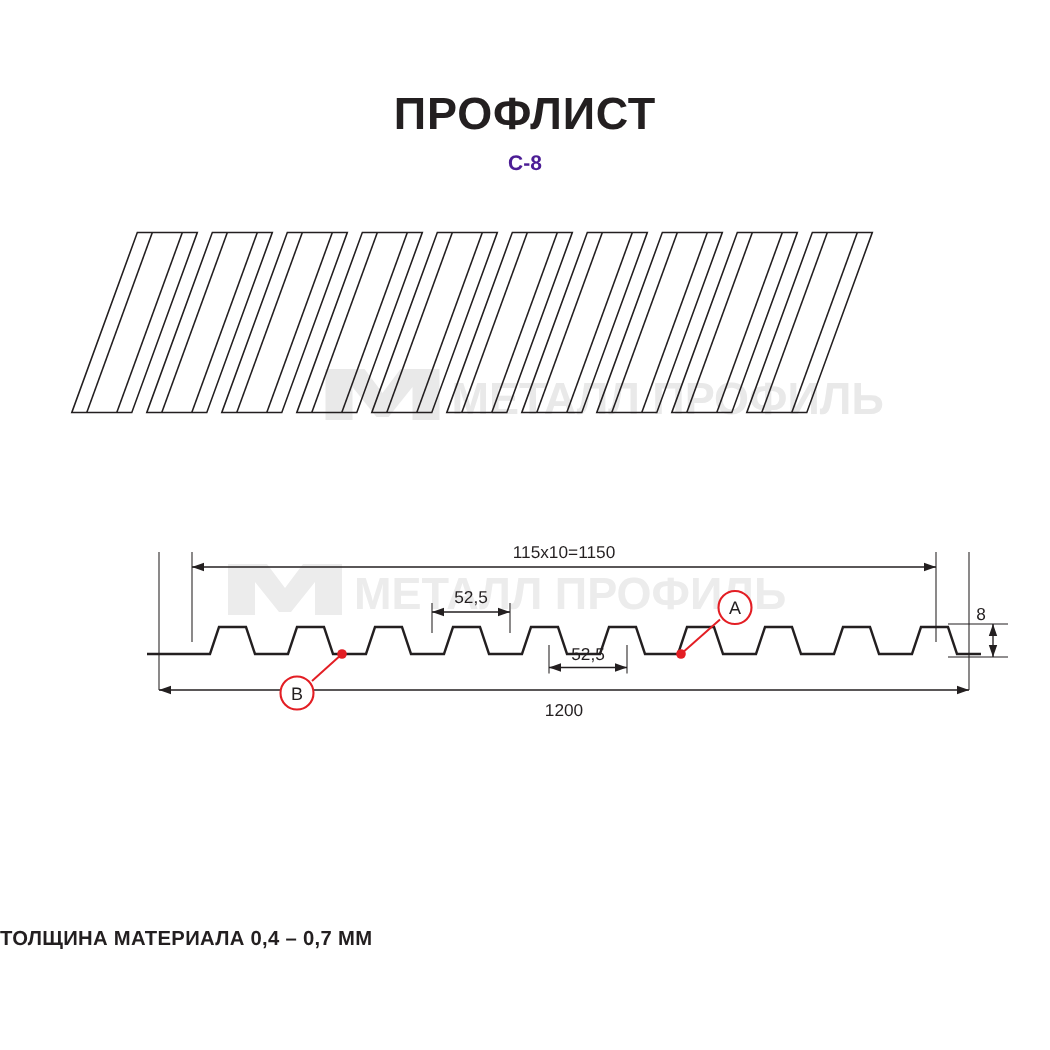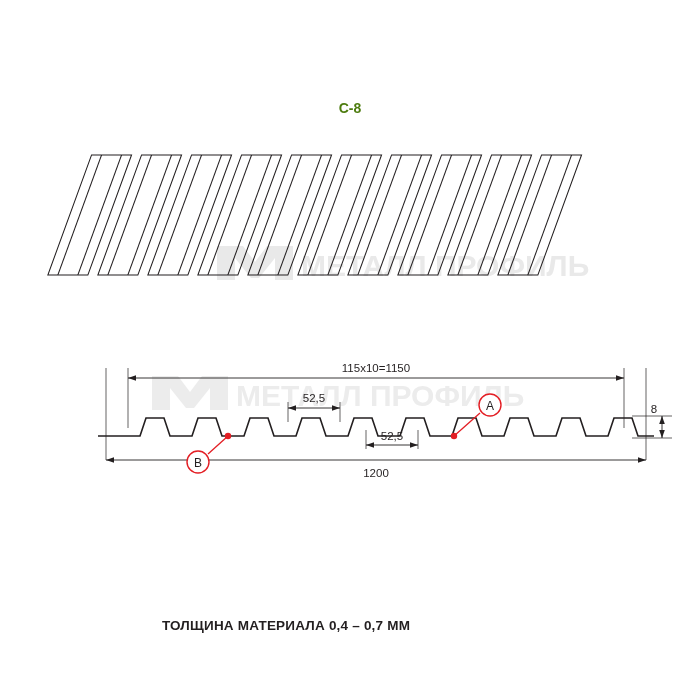--- a/index.html
+++ b/index.html
@@ -33,28 +33,27 @@
     color: #231f20;
   }
   .subtitle {
     position: absolute;
     left: 0;
     top: 100px;
     width: 700px;
     text-align: center;
     font-size: 14px;
     font-weight: bold;
-    color: #4d7c0f;
+    color: #4c1d95;
   }
   .footer-note {
     position: absolute;
     left: 0;
     top: 618px;
     width: 572px;
-    text-align: center;
     font-size: 13.5px;
     font-weight: bold;
     letter-spacing: 0.2px;
     color: #231f20;
   }
   .iso-view {
     position: absolute;
     left: 60px;
     top: 140px;
     width: 590px;
@@ -75,20 +74,21 @@
   .wm1 { left: 215px; top: 232px; }
   .wm2 { left: 150px; top: 362px; }
   svg { display: block; overflow: visible; }
   text { font-family: "Liberation Sans", sans-serif; }
 </style>
 </head>
 <body>
 
 <div class="page">
 
+  <div class="title">ПРОФЛИСТ</div>
   <div class="subtitle">С-8</div>
 
   <div class="watermark wm1">
     <svg width="300" height="60" viewBox="0 0 300 60">
       <g fill="#e9e9e9">
         <path d="M2,48 L2,14 L28,14 L40,30 L52,14 L78,14 L78,48 L60,48 L60,26 L44,46 L36,46 L20,26 L20,48 Z"></path>
         <path d="M88,48 L88,14 L106,14 L106,24 L120,24 L120,14 L138,14 L138,48 L120,48 L120,36 L106,36 L106,48 Z" opacity="0.0"></path>
       </g>
       <text x="86" y="44" font-size="30" font-weight="bold" fill="#e9e9e9">МЕТАЛЛ ПРОФИЛЬ</text>
     </svg>

